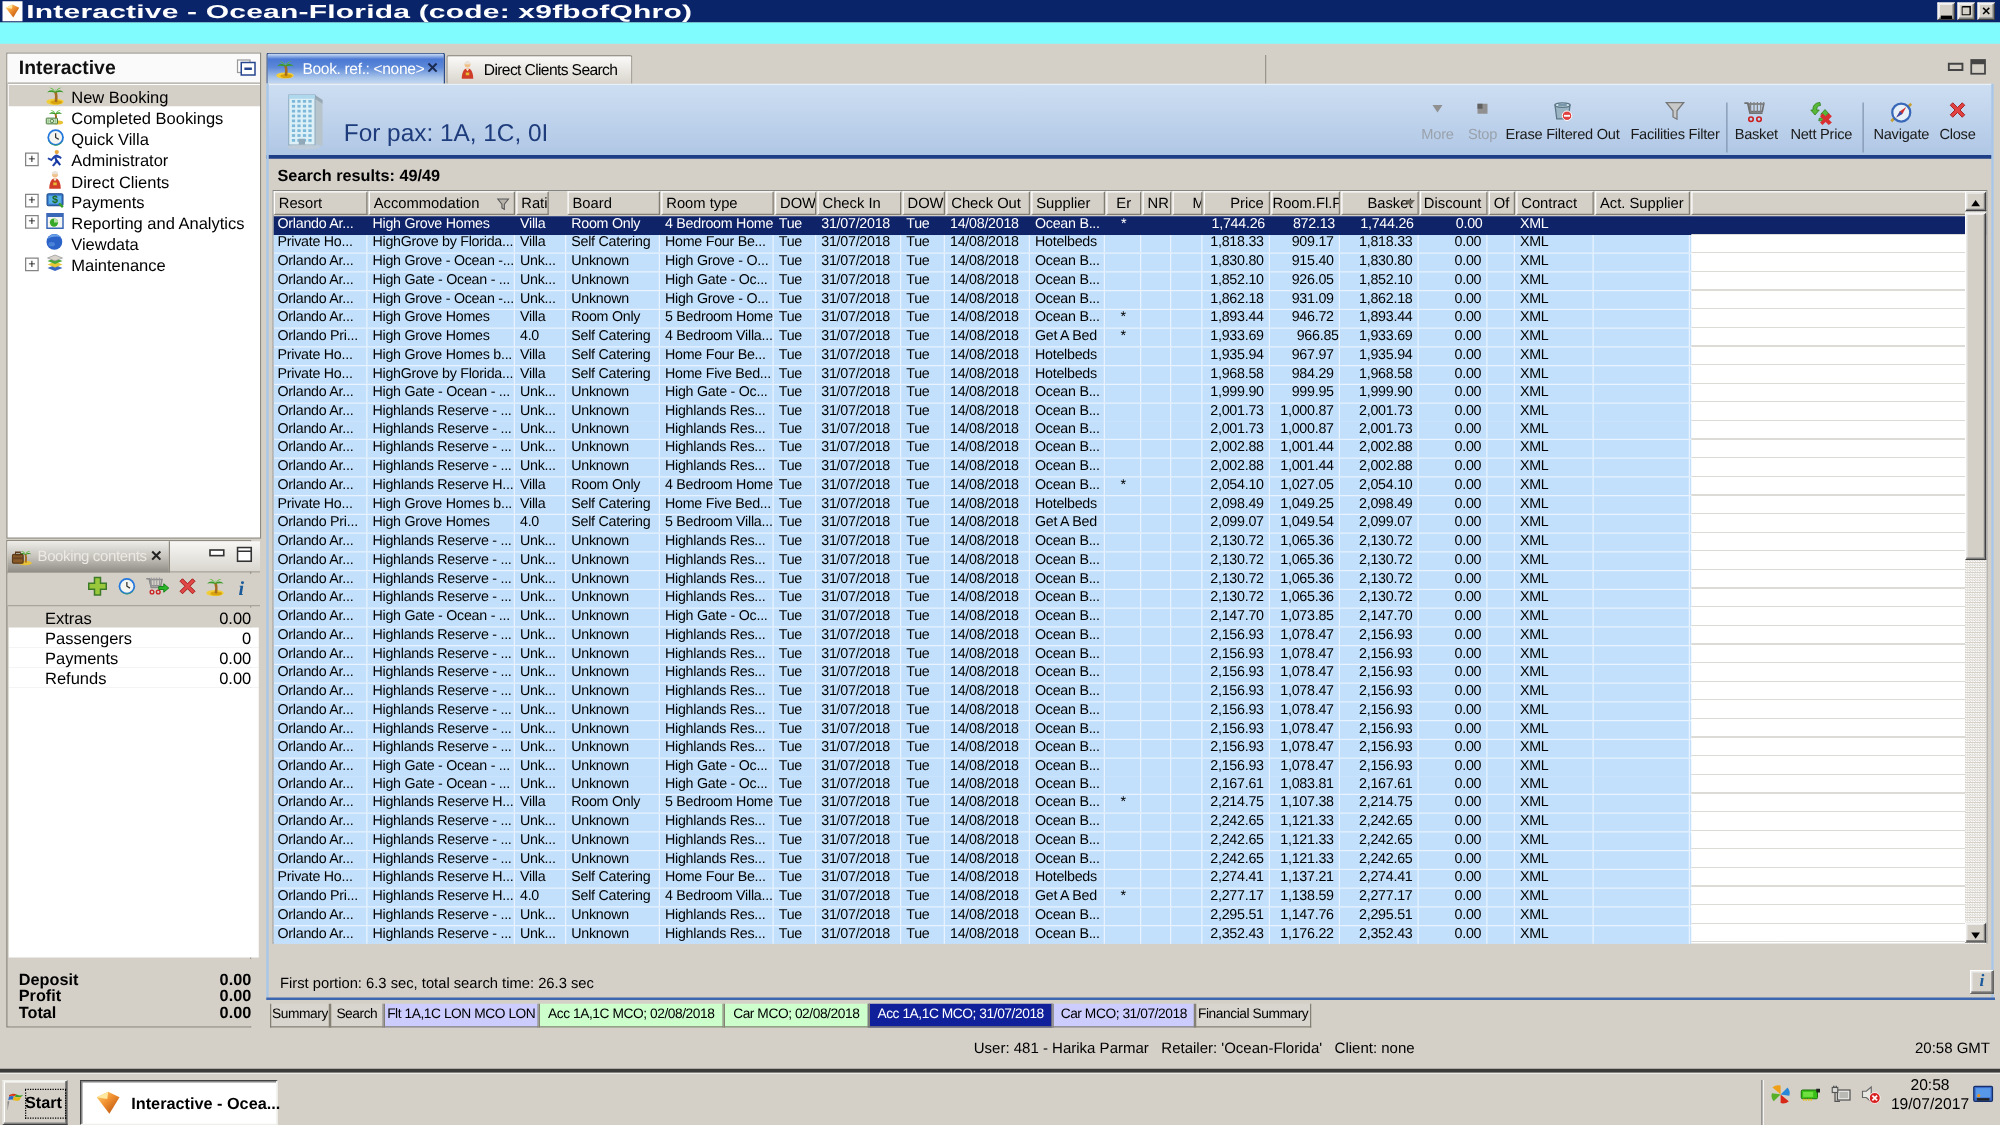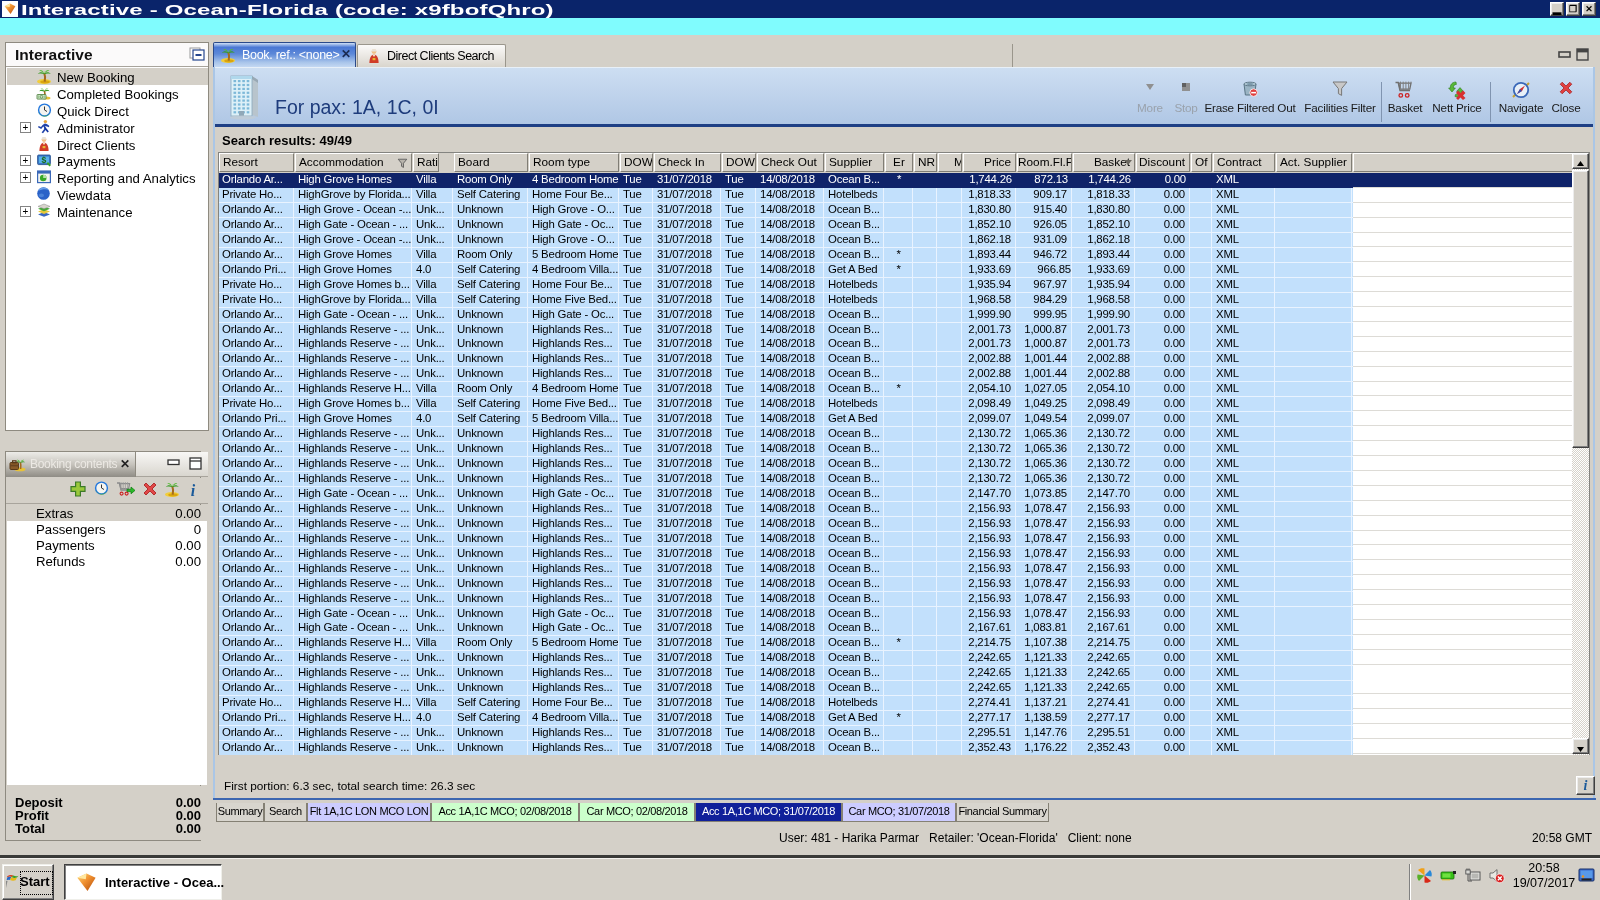--- a/index.html
+++ b/index.html
@@ -20,21 +20,21 @@
 #interactive .phead { position:absolute; left:0; top:0; width:100%; height:24px; border-bottom:1px solid #a8a49c; background:#fbfafa; }
 #interactive .phead .pt { position:absolute; left:9px; top:3px; font-size:15.5px; font-weight:bold; color:#111; }
 .titem { position:absolute; left:1px; width:200px; height:17px; font-size:13.2px; color:#000; }
 .titem.tsel { background:#d4d0c8; width:201px; }
 .titem .ticon { position:absolute; left:29px; top:0px; }
 .titem .tlabel { position:absolute; left:50px; top:1.5px; }
 .plusbox { position:absolute; left:13px; top:3px; width:11px; height:11px; border:1px solid #848484; background:#fff; font-size:10px; line-height:9px; text-align:center; color:#000; }
 #treebox { position:absolute; left:0; top:25px; width:202px; height:362px; }
 
 
-#bcpanel { top:451px; width:196px; height:390px; background:#d4d0c8; }
+#bcpanel { top:432px; width:196px; height:390px; background:#d4d0c8; }
 .bc-tabs { position:absolute; left:0; top:0; width:202px; height:25px; background:linear-gradient(#f8f7f5,#d9d6cf); border-bottom:1px solid #a8a49c; }
 .bc-tab { position:absolute; left:0; top:0; width:130px; height:25px; background:linear-gradient(#edece8 0%,#c6c3bc 50%,#8f8c85 100%); border-right:1px solid #8e8a80; }
 .bc-tab .ic { position:absolute; left:3px; top:4px; }
 .bc-title { position:absolute; left:24px; top:5px; font-size:12px; color:#ece9e4; white-space:nowrap; letter-spacing:-0.3px; }
 .bc-x { position:absolute; left:114px; top:5px; font-size:12px; font-weight:bold; color:#222; }
 .bc-right { position:absolute; right:0; top:4px; }
 .bc-tools { position:absolute; left:0; top:26px; width:202px; height:26px; display:flex; justify-content:flex-end; align-items:center; gap:6px; padding-right:8px; border-bottom:1px solid #a8a49c; background:#d4d0c8; }
 .bc-row { position:absolute; left:1px; width:200px; height:16px; background:#fff; font-size:13.2px; }
 .bc-row span { position:absolute; top:1px; }
 .bc-row span:first-child { left:29px; }
@@ -162,21 +162,21 @@
           </svg></span>
         <span class="tlabel">Completed Bookings</span>
       </div>
       <div class="titem" style="top:34px;">
         <span class="ticon"><svg width="17" height="17" viewBox="0 0 17 17">
             <circle cx="8.5" cy="8" r="6.6" fill="#2277dd"></circle>
             <circle cx="8.5" cy="8" r="5.2" fill="#f4f4f0"></circle>
             <path d="M2.5 10 A 6.5 6.5 0 0 0 14.5 10 C13 14.2 10 14.8 7 14.2 C4.6 13.6 3 12 2.5 10 Z" fill="#44b422"></path>
             <path d="M8.5 4.5 L8.5 8 L11 9.5" stroke="#333" stroke-width="1" fill="none"></path>
           </svg></span>
-        <span class="tlabel">Quick Direct</span>
+        <span class="tlabel">Quick Villa</span>
       </div>
       <div class="titem" style="top:51px;">
         <span class="plusbox">+</span>
         <span class="ticon"><svg width="16" height="16" viewBox="0 0 16 16">
             <circle cx="9.4" cy="2.6" r="1.7" fill="#e8a63c"></circle>
             <path d="M8.8 4.6 C7.2 5.4 6 6.6 5 8 L2.6 7 L2 8.2 L5.2 10 C6 9 6.8 8.2 7.6 7.6 L8.4 9.8 L5.6 13.4 L7 14.2 L10 10.6 L9 7.2 C10.2 7 11.4 7.4 12.6 8.2 L13.4 7 C11.9 5.6 10.4 4.8 8.8 4.6 Z" fill="#2244aa"></path>
             <path d="M9 7.4 L12.8 12.6 L11.6 13.6 L8.2 9.4 Z" fill="#1133a0"></path>
           </svg></span>
         <span class="tlabel">Administrator</span>
       </div>

